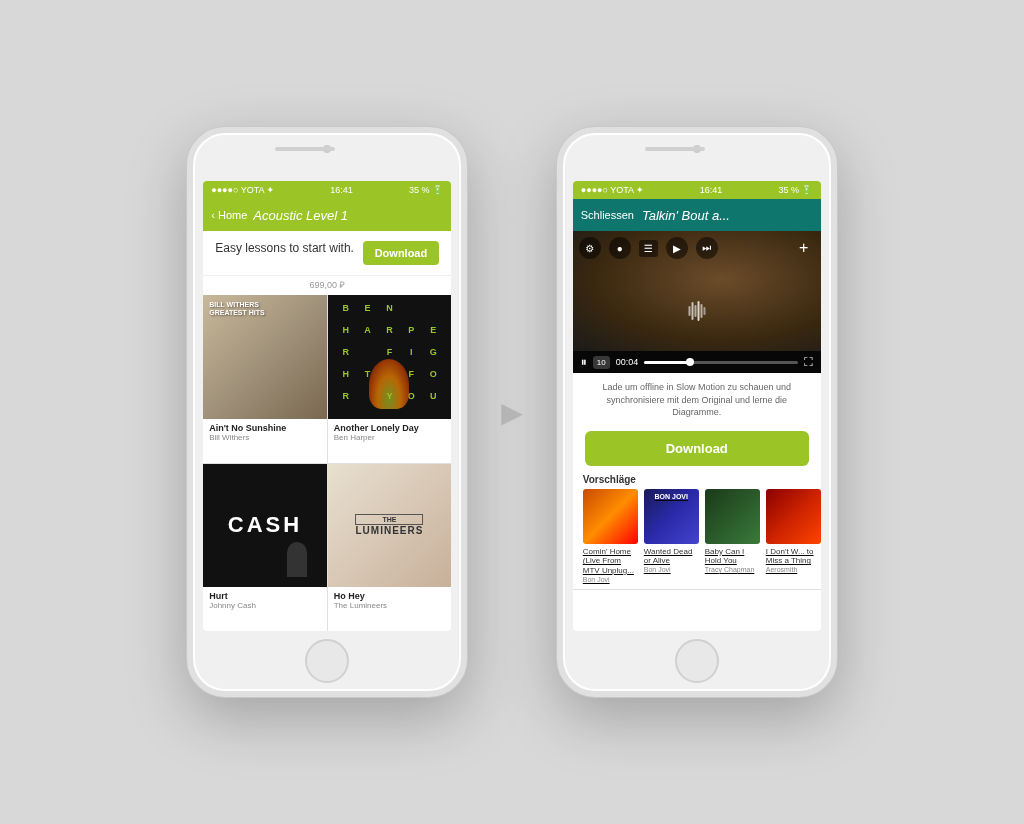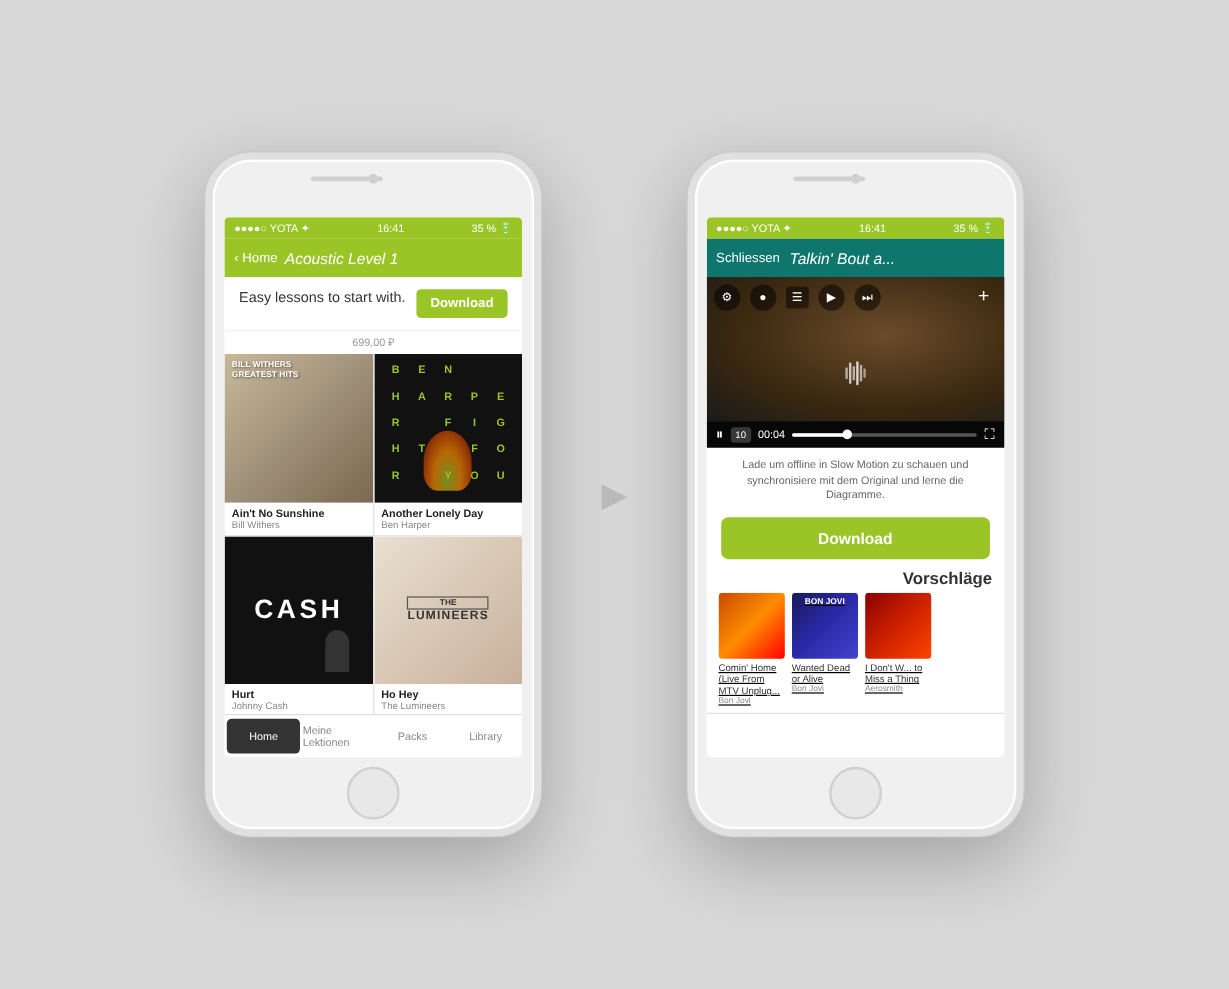--- a/index.html
+++ b/index.html
@@ -8,21 +8,21 @@
       display: flex;
       justify-content: center;
       align-items: center;
       width: 1024px;
       height: 824px;
       font-family: -apple-system, 'Helvetica Neue', Arial, sans-serif;
     }
     .scene {
       display: flex;
       align-items: center;
-      gap: 40px;
+      gap: 24px;
     }
     .arrow {
       font-size: 28px;
       color: #bbb;
       margin: 0 10px;
     }
 
     
     .phone {
       width: 280px;
@@ -416,26 +416,25 @@
     }
     .pack-info {
       text-align: center;
       font-size: 9px;
       color: #555;
       padding: 2px 0 6px;
       flex-shrink: 0;
     }
 
     .suggestions-label {
-      font-size: 14px;
+      font-size: 10px;
       color: #333;
       padding: 4px 10px 4px;
       font-weight: bold;
       flex-shrink: 0;
-      text-align: right;
     }
     .suggestions-row {
       display: flex;
       gap: 6px;
       padding: 0 10px 6px;
       overflow: hidden;
       flex-shrink: 0;
       text-decoration: underline;
     }
     .suggestion-item {
@@ -595,26 +594,20 @@
             </div>
           </div>
           <div class="song-info">
             <div class="song-title">Ho Hey</div>
             <div class="song-artist">The Lumineers</div>
           </div>
         </div>
 
       </div>
 
-      <div class="tab-bar">
-        <div class="tab-item active">Home</div>
-        <div class="tab-item">Meine Lektionen</div>
-        <div class="tab-item">Packs</div>
-        <div class="tab-item">Library</div>
-      </div>
 
     </div>
   </div>
 
   <div class="arrow">▶</div>
 
   <div class="phone">
     <div class="home-button-area"></div>
     <div class="screen">
 
@@ -681,20 +674,25 @@
         </div>
 
         <div class="suggestion-item">
           <div class="sugg-cover sugg-bonjovi">
             <div class="sugg-bonjovi-text">BON JOVI</div>
           </div>
           <div class="sugg-title">Wanted Dead or Alive</div>
           <div class="sugg-artist">Bon Jovi</div>
         </div>
 
+        <div class="suggestion-item">
+          <div class="sugg-cover sugg-tracy"></div>
+          <div class="sugg-title">Baby Can I Hold You</div>
+          <div class="sugg-artist">Tracy Chapman</div>
+        </div>
 
         <div class="suggestion-item">
           <div class="sugg-cover sugg-aero"></div>
           <div class="sugg-title">I Don't W... to Miss a Thing</div>
           <div class="sugg-artist">Aerosmith</div>
         </div>
 
       </div>
 
       <div class="comment-bar">

